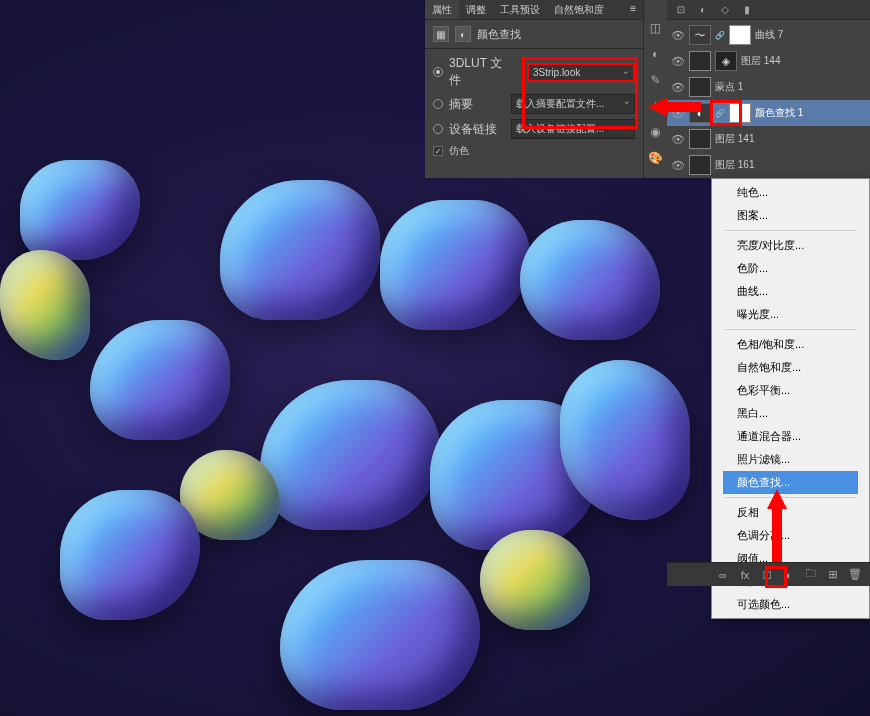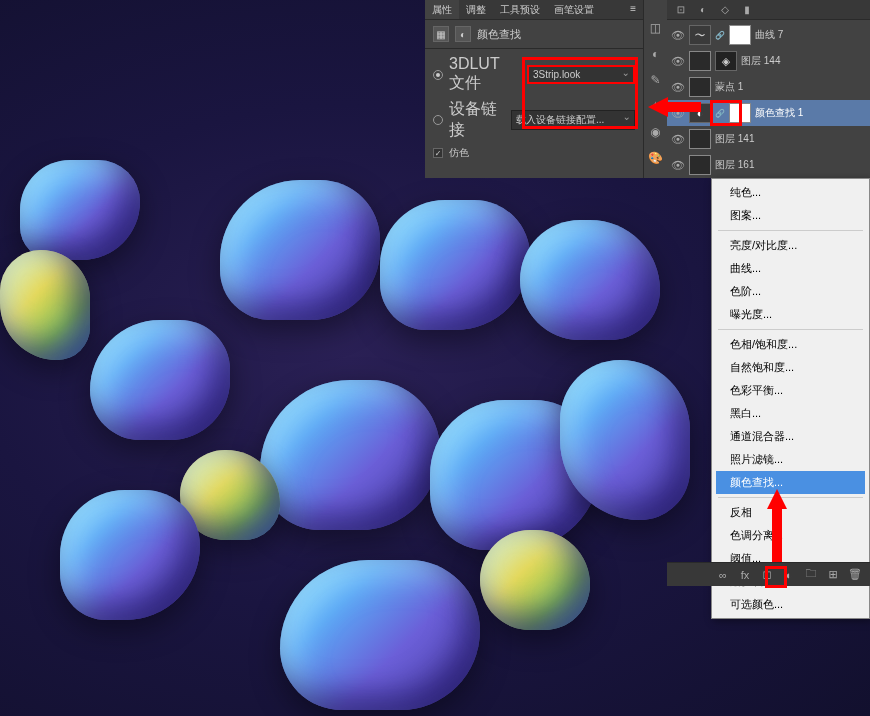--- a/index.html
+++ b/index.html
@@ -120,21 +120,21 @@
       content: '⌄';
       position: absolute;
       right: 3px;
       top: 0;
       color: #999;
     }
     .dropdown.highlight {
       border: 2px solid #ff0000;
       margin-left: 16px;
     }
-    .prop-label { width: 56px; font-size: 16px; }
+    .prop-label { width: 56px; font-size: 12px; }
     .tools-strip {
       position: absolute;
       top: 0;
       left: 643px;
       width: 24px;
       height: 178px;
       background: #424242;
       border-left: 1px solid #2a2a2a;
       display: flex;
       flex-direction: column;
@@ -227,21 +227,21 @@
     .context-menu {
       position: absolute;
       left: 711px;
       top: 178px;
       width: 159px;
       background: #f0f0f0;
       border: 1px solid #888;
       box-shadow: 2px 2px 8px rgba(0,0,0,0.4);
       color: #000;
       font-size: 11px;
-      padding: 2px 4px;
+      padding: 2px 11px;
     }
     .menu-item {
       padding: 4px 14px;
       cursor: pointer;
     }
     .menu-item:hover, .menu-item.highlight {
       background: #4a90e2;
       color: #fff;
     }
     .menu-sep {
@@ -333,34 +333,39 @@
 <div class="blob" style="left:560px;top:360px;width:130px;height:160px;border-radius:60px 70px 50px 80px"></div>
 <div class="blob" style="left:60px;top:490px;width:140px;height:130px;border-radius:70px 60px 80px 50px"></div>
 <div class="blob" style="left:280px;top:560px;width:200px;height:150px;border-radius:100px 80px 90px 70px"></div>
 <div class="blob yellow" style="left:480px;top:530px;width:110px;height:100px;border-radius:55px 60px 50px 55px"></div>
 
 <div class="panel properties-panel">
   <div class="panel-tabs">
     <div class="tab active">属性</div>
     <div class="tab">调整</div>
     <div class="tab">工具预设</div>
-    <div class="tab">画笔设置</div>
+    <div class="tab">自然饱和度</div>
     <div style="flex:1"></div>
     <div class="tab">≡</div>
   </div>
   <div class="props-header">
     <span class="icon-sq">▦</span>
     <span class="icon-sq">◐</span>
     <span>颜色查找</span>
   </div>
   <div class="props-body">
     <div class="prop-row">
       <span class="radio selected"></span>
       <span class="prop-label">3DLUT 文件</span>
       <span class="dropdown highlight">3Strip.look</span>
+    </div>
+    <div class="prop-row">
+      <span class="radio"></span>
+      <span class="prop-label">摘要</span>
+      <span class="dropdown">载入摘要配置文件...</span>
     </div>
     <div class="prop-row">
       <span class="radio"></span>
       <span class="prop-label">设备链接</span>
       <span class="dropdown">载入设备链接配置...</span>
     </div>
     <div class="prop-row">
       <span class="checkbox">✓</span>
       <span>仿色</span>
     </div>
@@ -421,22 +426,22 @@
       <span class="layer-name">图层 161</span>
     </div>
   </div>
 </div>
 
 <div class="context-menu" id="ctx-menu">
     <div class="menu-item">纯色...</div>
     <div class="menu-item">图案...</div>
     <div class="menu-sep"></div>
     <div class="menu-item">亮度/对比度...</div>
+    <div class="menu-item">色阶...</div>
     <div class="menu-item">曲线...</div>
-    <div class="menu-item">色阶...</div>
     <div class="menu-item">曝光度...</div>
     <div class="menu-sep"></div>
     <div class="menu-item">色相/饱和度...</div>
     <div class="menu-item">自然饱和度...</div>
     <div class="menu-item">色彩平衡...</div>
     <div class="menu-item">黑白...</div>
     <div class="menu-item">通道混合器...</div>
     <div class="menu-item">照片滤镜...</div>
     <div class="menu-item highlight">颜色查找...</div>
     <div class="menu-sep"></div>

